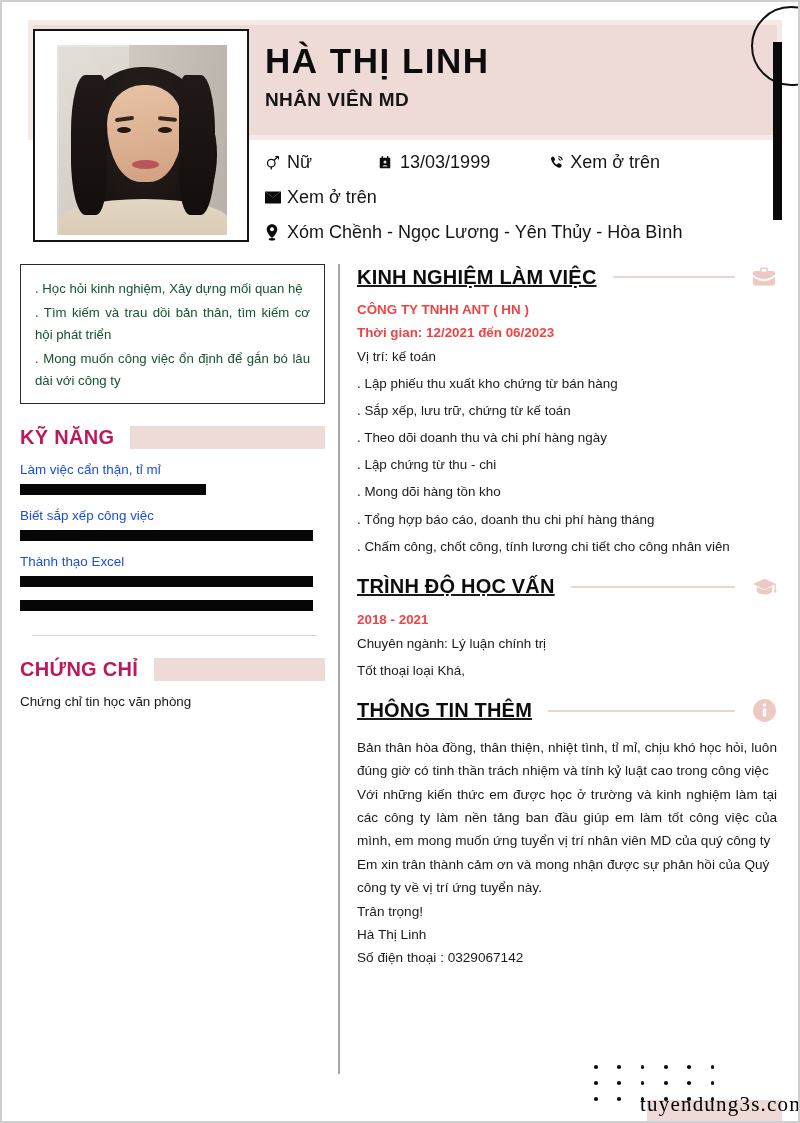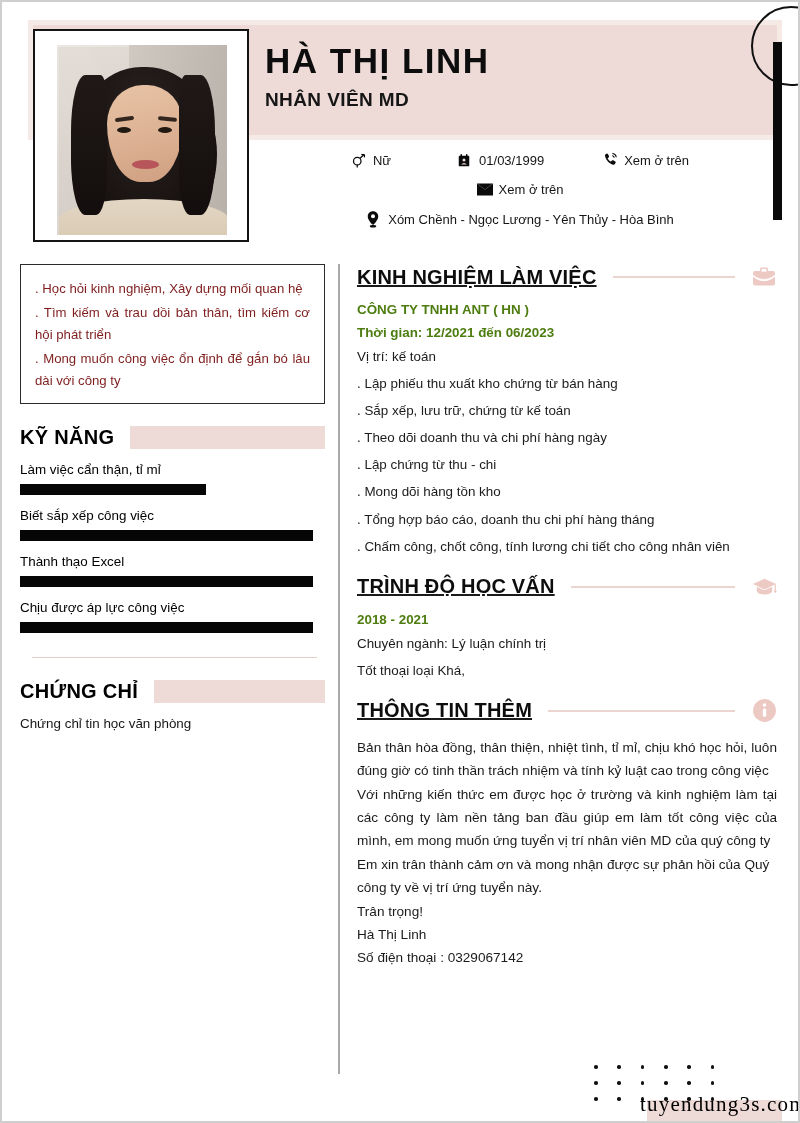--- a/index.html
+++ b/index.html
@@ -153,23 +153,22 @@
   
   .contact {
     position: absolute;
     left: 263px; top: 150px;
     width: 510px;
   }
   .contact-line {
     display: flex;
     align-items: center;
     margin-bottom: 14px;
-    font-size: 13px;
+    font-size: 18px;
     color: #151515;
-    justify-content: center;
   }
   .contact-item {
     display: flex;
     align-items: center;
   }
   .contact-item .ci-icon {
     width: 22px;
     display: flex;
     align-items: center;
     justify-content: flex-start;
@@ -203,49 +202,49 @@
     border: 1.5px solid #2b2b2b;
     padding: 13px 14px 12px 14px;
     box-sizing: border-box;
     width: 305px;
   }
   .objective-box p {
     margin: 0 0 3px 0;
     font-size: 13.2px;
     line-height: 1.62;
     text-align: justify;
-    color: #7f1d1d;
+    color: #14532d;
   }
   .objective-box p:last-child { margin-bottom: 0; }
 
   
   .left-heading-row {
     display: flex;
     align-items: center;
     margin-top: 22px;
   }
   .left-heading {
     font-size: 20px;
     font-weight: bold;
     letter-spacing: 0.3px;
-    color: #000000;
+    color: #be185d;
     white-space: nowrap;
     flex: none;
   }
   .left-heading-bar {
     height: 23px;
     background: #eedbd8;
     flex: 1 1 auto;
     margin-left: 16px;
   }
 
   .skill { margin-top: 13px; }
   .skill-name {
     font-size: 13.4px;
-    color: #000000;
+    color: #1d4ed8;
     margin-bottom: 7px;
   }
   .skill-bar {
     height: 11px;
     background: #060606;
   }
 
   .left-rule {
     height: 1.5px;
     background: #e6cfcb;
@@ -286,21 +285,21 @@
     flex: none;
     display: flex;
     align-items: center;
     justify-content: center;
     color: #edc9c4;
   }
 
   .r-strong {
     font-size: 13.4px;
     font-weight: bold;
-    color: #4d7c0f;
+    color: #ef4444;
     margin-bottom: 8px;
   }
   .r-line {
     font-size: 13.4px;
     color: #1b1b1b;
     margin-bottom: 9px;
     line-height: 1.35;
   }
   .r-para {
     font-size: 13.6px;
@@ -400,21 +399,21 @@
       <div class="contact-item">
         <span class="ci-icon">
           <svg width="14" height="15" viewBox="0 0 24 24" fill="currentColor">
             <rect x="3" y="4" width="18" height="18" rx="1.5"></rect>
             <rect x="6" y="1" width="2.6" height="5" rx="1.2"></rect>
             <rect x="15.4" y="1" width="2.6" height="5" rx="1.2"></rect>
             <circle cx="12" cy="11" r="2.6" fill="#eedbd8"></circle>
             <path d="M7.5 19c.7-3 8.3-3 9 0z" fill="#eedbd8"></path>
           </svg>
         </span>
-        <span class="ci-text">01/03/1999</span>
+        <span class="ci-text">13/03/1999</span>
       </div>
 
       <span class="gap-b"></span>
 
       <div class="contact-item">
         <span class="ci-icon">
           <svg width="16" height="16" viewBox="0 0 24 24" fill="currentColor">
             <path d="M6.6 2.5c.8-.5 1.8-.2 2.2.6l1.6 3c.4.8.2 1.7-.5 2.2l-1 .7c-.3.2-.4.6-.2 1 .9 1.8 2.4 3.3 4.2 4.2.4.2.8.1 1-.2l.7-1c.5-.7 1.4-.9 2.2-.5l3 1.6c.8.4 1.1 1.4.6 2.2l-1 1.6c-.6 1-1.8 1.4-2.9 1.1C11.3 17.6 6.4 12.7 4.6 6.3c-.3-1.1.1-2.3 1.1-2.9z"></path>
             <path d="M16.2 2.2c2.6.4 4.6 2.4 5.1 5" fill="none" stroke="currentColor" stroke-width="1.6" stroke-linecap="round"></path>
             <path d="M15.9 5.6c1.1.3 2 1.2 2.3 2.4" fill="none" stroke="currentColor" stroke-width="1.6" stroke-linecap="round"></path>
@@ -472,21 +471,20 @@
     </div>
     <div class="skill">
       <div class="skill-name">Biết sắp xếp công việc</div>
       <div class="skill-bar" style="width: 96%;"></div>
     </div>
     <div class="skill">
       <div class="skill-name">Thành thạo Excel</div>
       <div class="skill-bar" style="width: 96%;"></div>
     </div>
     <div class="skill">
-      <div class="skill-name">Chịu được áp lực công việc</div>
       <div class="skill-bar" style="width: 96%;"></div>
     </div>
 
     <div class="left-rule"></div>
 
     <div class="left-heading-row">
       <span class="left-heading">CHỨNG CHỈ</span>
       <span class="left-heading-bar"></span>
     </div>
 

